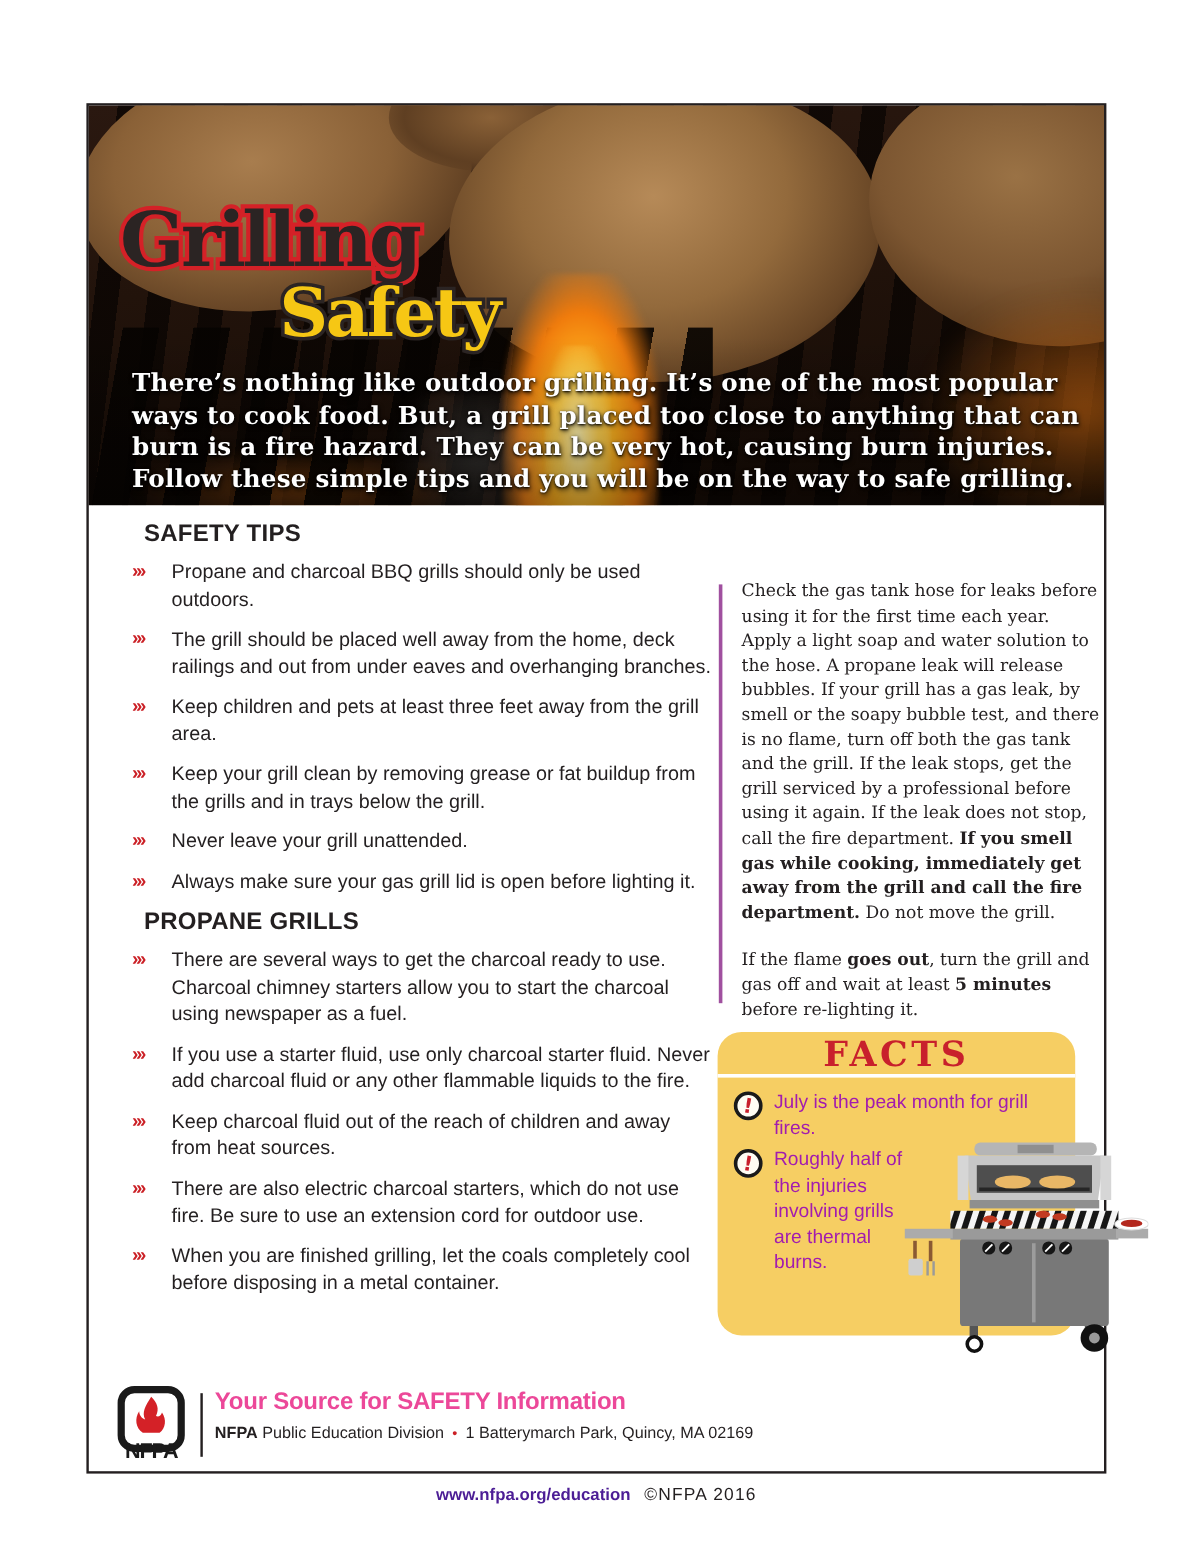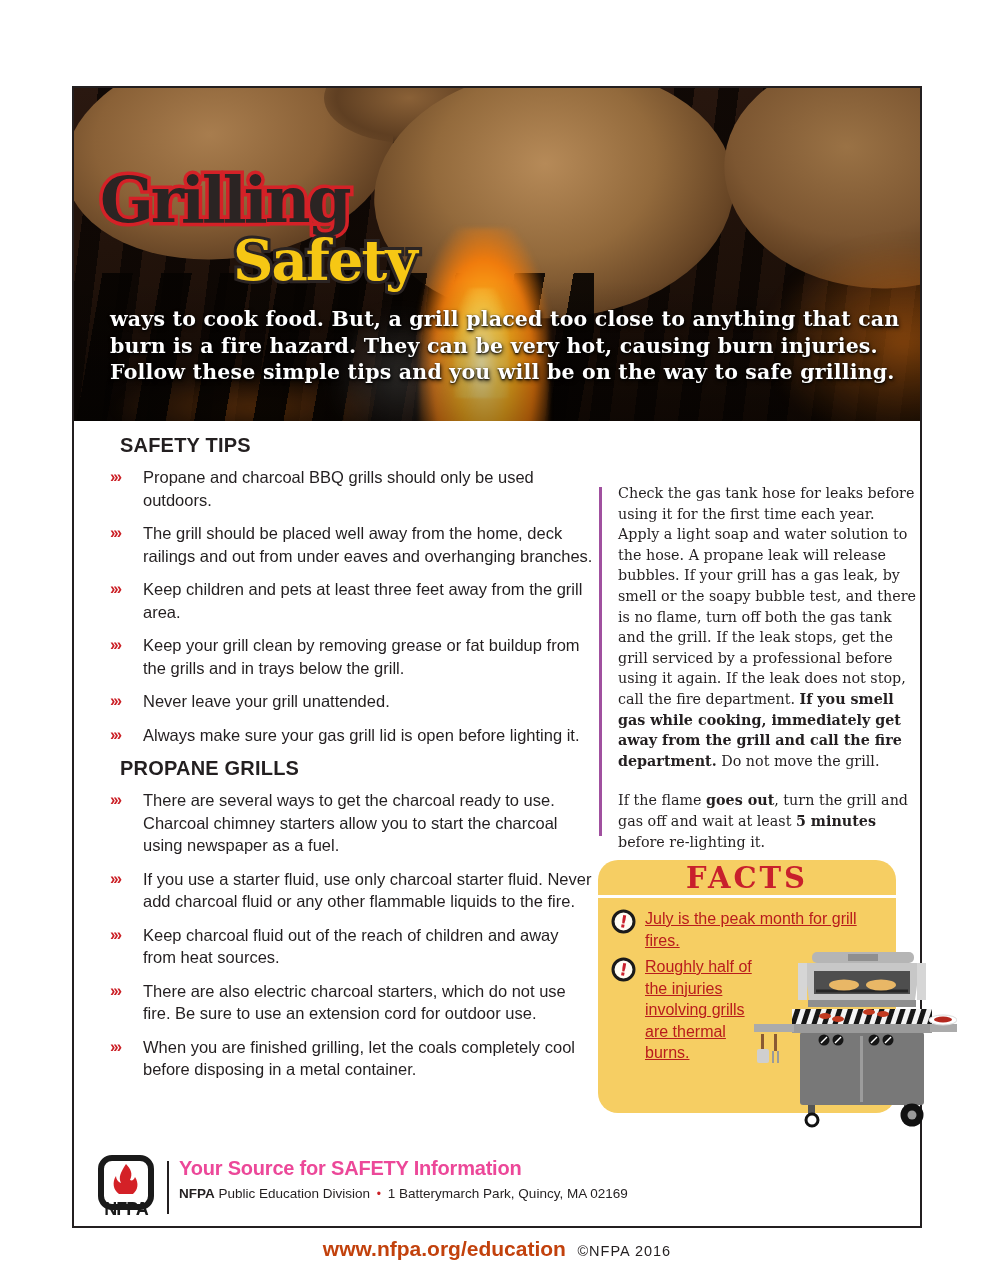--- a/index.html
+++ b/index.html
@@ -71,35 +71,35 @@
 
   
   .facts-box { position:absolute; left:598px; top:860px; width:298px; height:253px;
                background:#f6ce63; border-radius:20px; z-index:2; overflow:visible; }
   .facts-heading { text-align:center; font-family:"DejaVu Serif", serif; font-weight:bold;
                    font-size:29px; letter-spacing:3px; color:#c8202c; margin:2px 0 0 0; line-height:33px; }
   .facts-sep { height:3px; background:#ffffff; }
   .facts-list { padding:10px 8px 0 12px; }
   .fact { display:flex; gap:8px; margin-bottom:5px; }
   .fact-icon { flex:0 0 27px; }
-  .fact-text { font-size:16px; line-height:21.5px; color:#b91c1c;text-decoration:underline; }
+  .fact-text { font-size:16px; line-height:21.5px; color:#a21caf; }
   .facts-list div.fact:nth-of-type(2) .fact-text { max-width:120px; }
 
   .grill-svg { position:absolute; left:752px; top:948px; z-index:3; }
 
   
   .logo-svg { position:absolute; left:97px; top:1155px; z-index:2; }
   .footer-sep { position:absolute; left:167px; top:1161px; width:2px; height:53px; background:#231f20; z-index:2; }
   .tagline { position:absolute; left:179px; top:1157px; z-index:2; font-size:20px; font-weight:bold;
              color:#ec4899; letter-spacing:-0.2px; }
   .orgline { position:absolute; left:179px; top:1186px; z-index:2; font-size:13.5px; color:#231f20; }
   .orgline .b { font-weight:bold; }
   .orgline .dot { color:#cb2026; font-size:12px; padding:0 3px; }
   .bottomline { position:absolute; left:72px; top:1237px; width:850px; text-align:center; z-index:2; }
-  .url { color:#c2410c; font-weight:bold; font-size:21px; }
+  .url { color:#4c1d95; font-weight:bold; font-size:14px; }
   .copy { color:#231f20; font-size:14.5px; margin-left:7px; letter-spacing:1px; }
 </style>
 </head>
 <body>
 
 <div class="page">
 
   <div class="frame"></div>
 
   <div class="photo">
@@ -117,20 +117,21 @@
     <div class="photo-darken"></div>
   </div>
 
   <svg class="title-svg" width="350" height="140">
     <text x="2" y="62" font-family="DejaVu Serif, serif" font-weight="bold" font-size="63" fill="#2b2423" stroke="#d42127" stroke-width="7" paint-order="stroke" letter-spacing="-3">Grilling</text>
     <text x="135" y="120" font-family="DejaVu Serif, serif" font-weight="bold" font-size="56" fill="#f6c714" stroke="#2b2423" stroke-width="6" paint-order="stroke" letter-spacing="-2">Safety</text>
   </svg>
 
   <div class="intro">
 
+      <div class="intro-line">There’s nothing like outdoor grilling. It’s one of the most popular</div>
 
       <div class="intro-line">ways to cook food. But, a grill placed too close to anything that can</div>
 
       <div class="intro-line">burn is a fire hazard. They can be very hot, causing burn injuries.</div>
 
       <div class="intro-line">Follow these simple tips and you will be on the way to safe grilling.</div>
     </div>
 
   <div class="col-left">
     <h2 class="section-heading">SAFETY TIPS</h2>

